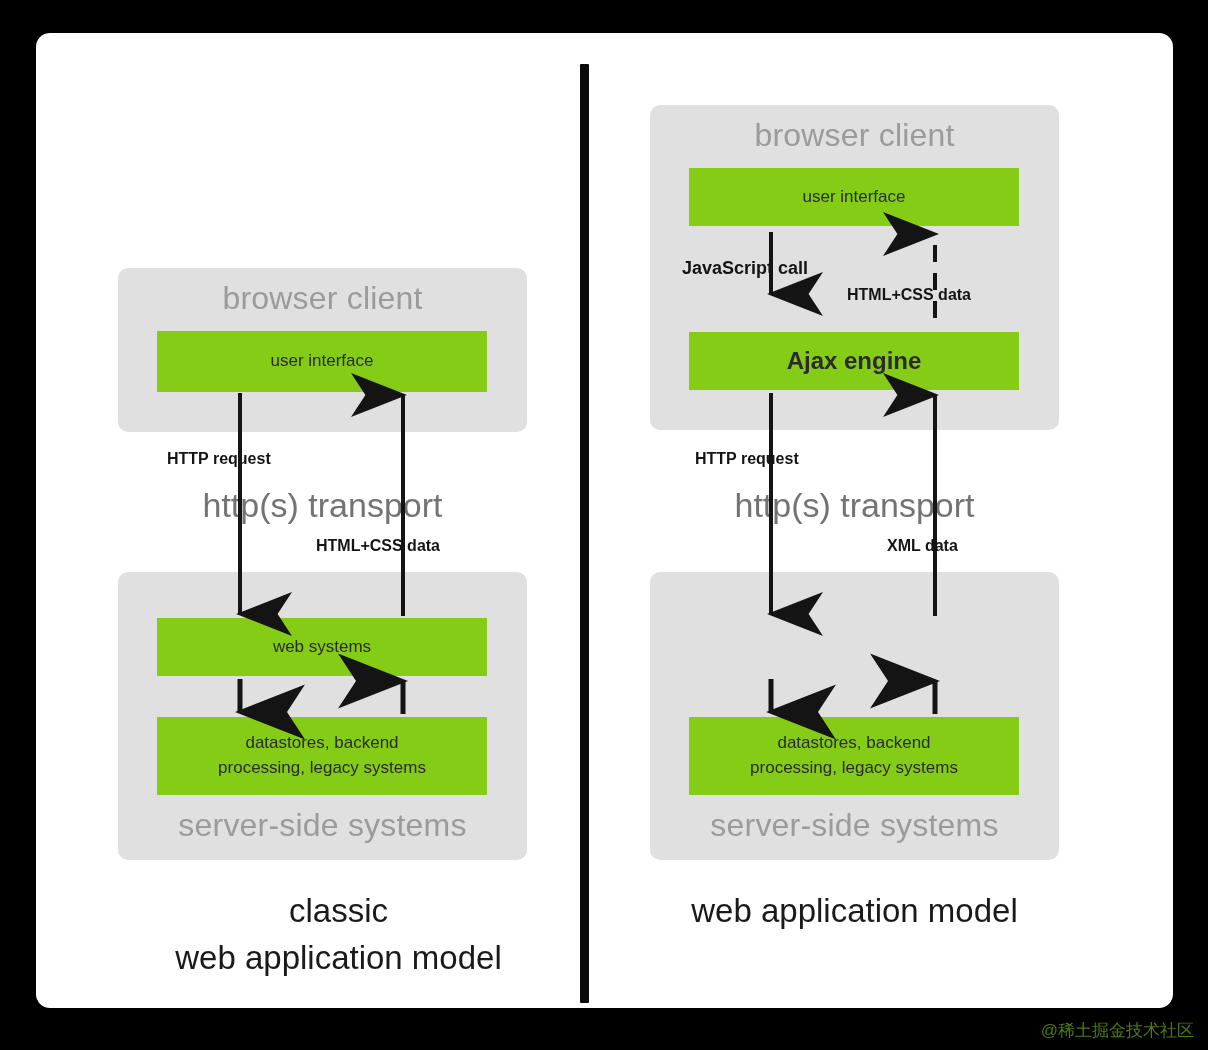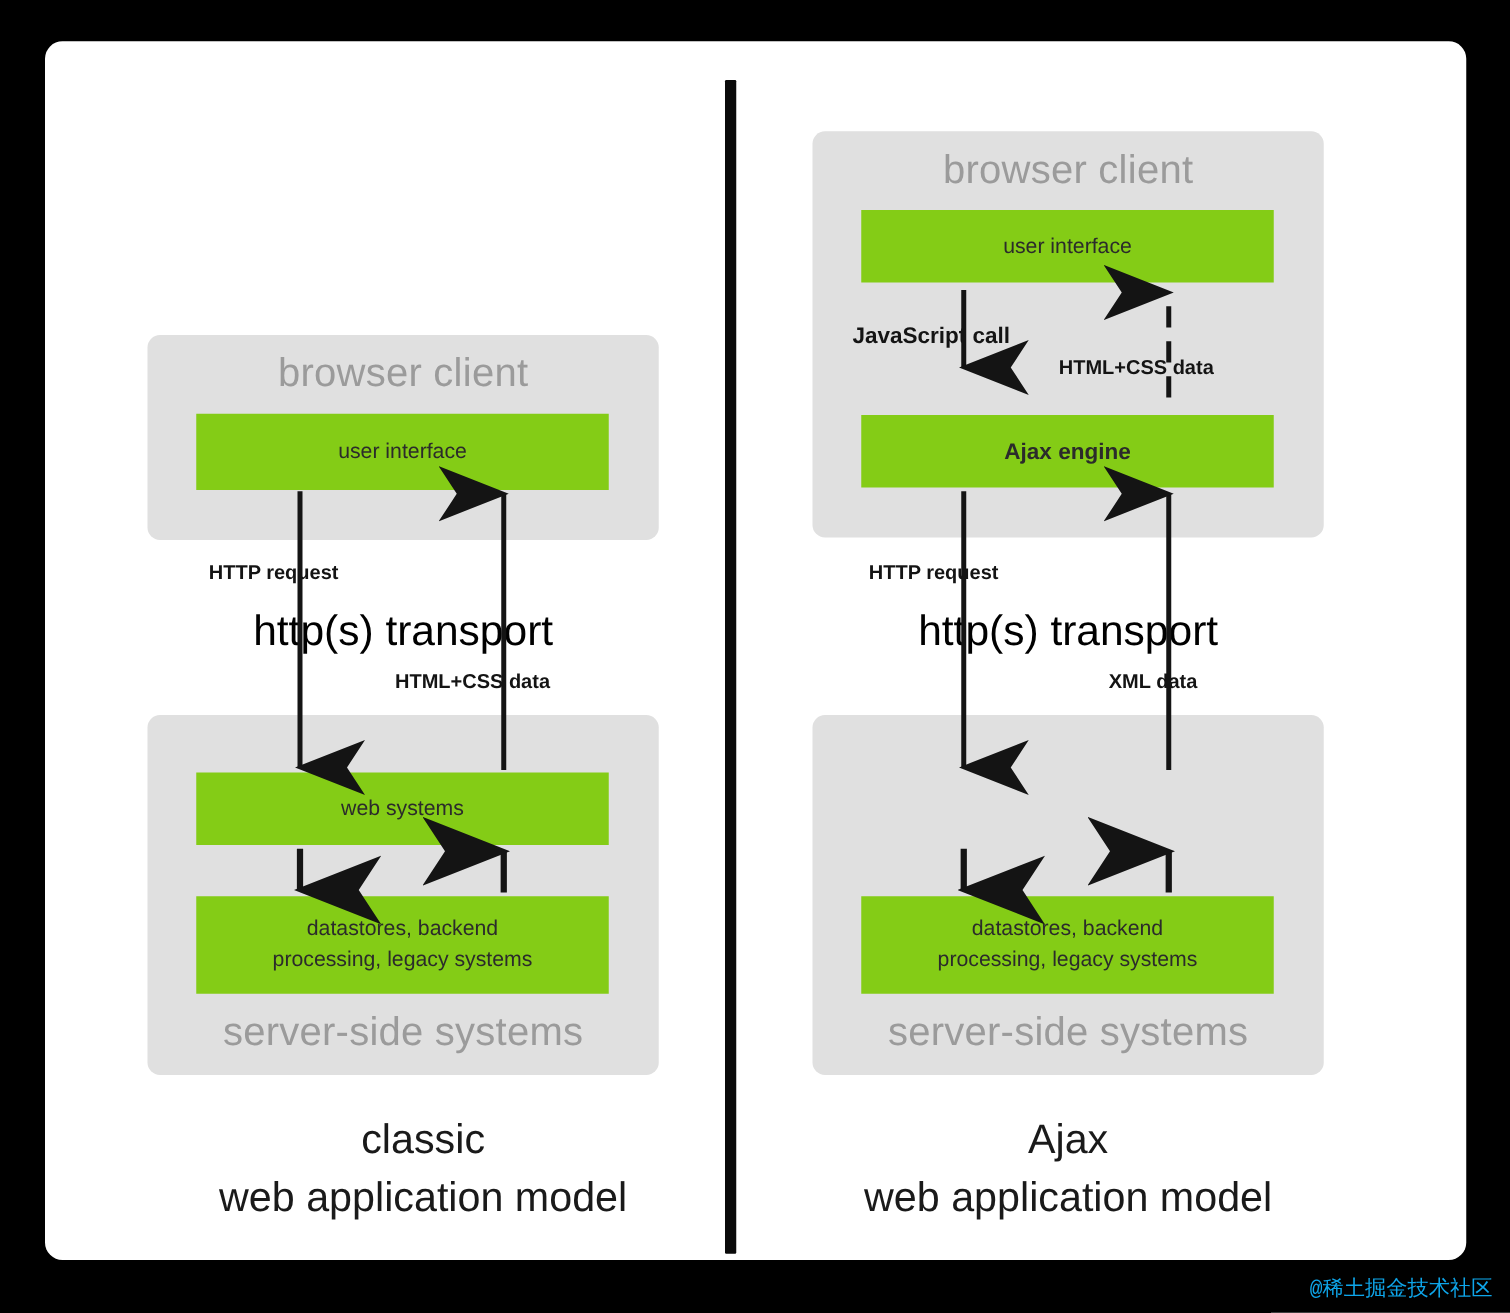--- a/index.html
+++ b/index.html
@@ -51,27 +51,27 @@
     position: absolute;
     background: #84cc16;
     display: flex;
     align-items: center;
     justify-content: center;
     text-align: center;
     color: #2b2b2b;
     font-size: 17px;
     line-height: 1.45;
   }
-  .box.bold { font-weight: bold; font-size: 18px; text-align: right; }
+  .box.bold { font-weight: bold; font-size: 24px; text-align: right; }
 
   
   .transport {
     position: absolute;
     text-align: center;
-    color: #000000;
+    color: #737373;
     font-size: 34px;
     white-space: nowrap;
   }
 
   
   .lbl {
     position: absolute;
     font-size: 16px;
     font-weight: bold;
     color: #141414;
@@ -92,23 +92,23 @@
   .arrows {
     position: absolute;
     left: 0; top: 0;
     width: 1208px; height: 1050px;
     pointer-events: none;
   }
 
   .watermark {
     position: absolute;
     right: 14px; bottom: 8px;
-    color: #0ea5e9;
+    color: #4d7c0f;
     font-size: 17px;
-    font-family: Liberation Mono, monospace;
+    font-family: Liberation Sans, sans-serif;
     white-space: nowrap;
   }
 </style>
 </head>
 <body>
 
 <div class="card">
 
   <div class="panel" style="left:82px; top:235px; width:409px; height:164px;">
     <div class="panel-title" style="top:12px;">browser client</div>
@@ -158,21 +158,20 @@
 
   <div class="panel" style="left:614px; top:539px; width:409px; height:288px;">
     <div class="box" style="left:39px; top:145px; width:330px; height:78px; flex-direction:column;">
       <span>datastores, backend</span>
       <span>processing, legacy systems</span>
     </div>
     <div class="panel-title" style="top:235px;">server-side systems</div>
   </div>
 
   <div class="caption" style="left:574px; top:855px; width:489px;">
-    <div>Ajax</div>
     <div>web application model</div>
   </div>
 </div>
 
 <div class="divider"></div>
 
 <svg class="arrows" viewBox="0 0 1208 1050" xmlns="http://www.w3.org/2000/svg">
   <defs>
     <marker id="ah-down" viewBox="0 0 12 14" refX="6" refY="13" markerWidth="12" markerHeight="14" orient="auto-start-reverse">
       <path d="M6 14 L0.5 0 L6 3.6 L11.5 0 Z" fill="#141414"></path>

